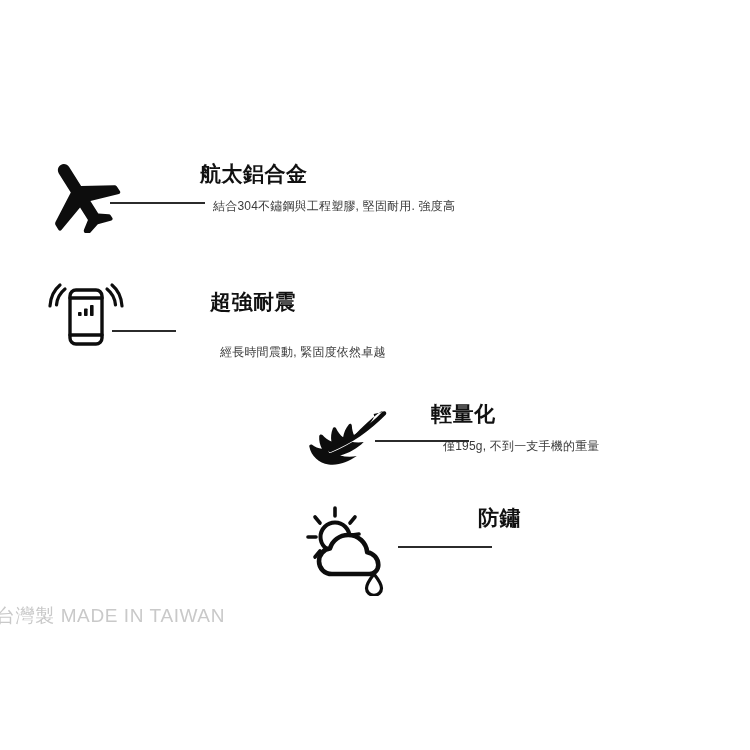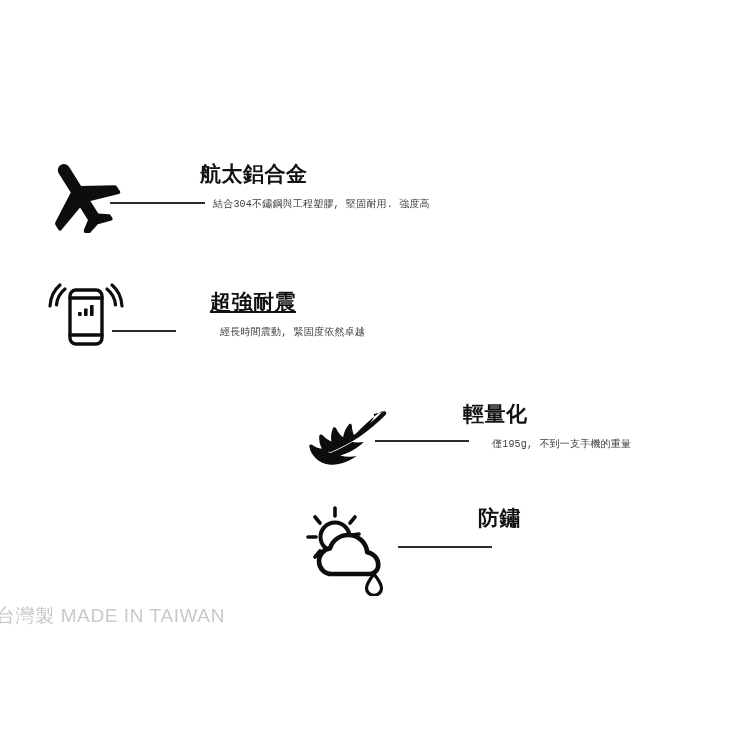--- a/index.html
+++ b/index.html
@@ -44,56 +44,55 @@
     font-size: 21px;
     font-weight: bold;
     color: #111111;
     letter-spacing: 0.5px;
     line-height: 1.1;
     white-space: nowrap;
     margin: 0;
   }
 
   .desc {
-    font-size: 10px;
+    font-size: 12px;
     font-weight: normal;
     color: #3b3b3b;
     letter-spacing: 0.2px;
     line-height: 1.2;
     white-space: nowrap;
     margin: 0;
-    font-family: Liberation Mono, monospace;
   }
 
   .rule {
     position: absolute;
     height: 2px;
     background: #2b2b2b;
   }
 
   
   #feature-1 { left: 40px;  top: 152px; }
   #feature-1 .icon-box { left: 3px; top: 3px; }
   #feature-1 .text-col { left: 125px; top: 10px; }
   #feature-1 .heading  { margin-left: 35px; }
   #feature-1 .desc     { margin-left: 48px; margin-top: 14px; }
   #feature-1 .rule     { left: 70px; top: 50px; width: 95px; }
 
   #feature-2 { left: 40px;  top: 272px; }
   #feature-2 .icon-box { left: 8px; top: 2px; }
   #feature-2 .text-col { left: 125px; top: 18px; }
-  #feature-2 .heading  { margin-left: 45px; text-decoration: underline; }
-  #feature-2 .desc     { margin-left: 55px; margin-top: 14px; }
+  #feature-2 .heading  { margin-left: 45px; }
+  #feature-2 .desc     { margin-left: 55px; margin-top: 32px; }
   #feature-2 .rule     { left: 72px; top: 58px; width: 64px; }
 
   #feature-3 { left: 295px; top: 398px; }
   #feature-3 .icon-box { left: 4px; top: 12px; }
-  #feature-3 .text-col { left: 128px; top: 4px; }
+  #feature-3 .text-col { left: 96px; top: 4px; }
   #feature-3 .heading  { margin-left: 40px; }
-  #feature-3 .desc     { margin-left: 69px; margin-top: 14px; }
+  #feature-3 .desc     { margin-left: 52px; margin-top: 14px; }
   #feature-3 .rule     { left: 80px; top: 42px; width: 94px; }
 
   #feature-4 { left: 300px; top: 498px; }
   #feature-4 .icon-box { left: 6px; top: 6px; }
   #feature-4 .text-col { left: 110px; top: 8px; }
   #feature-4 .heading  { margin-left: 68px; }
   #feature-4 .desc     { margin-left: 55px; margin-top: 26px; }
   #feature-4 .rule     { left: 98px; top: 48px; width: 94px; }
 
   

